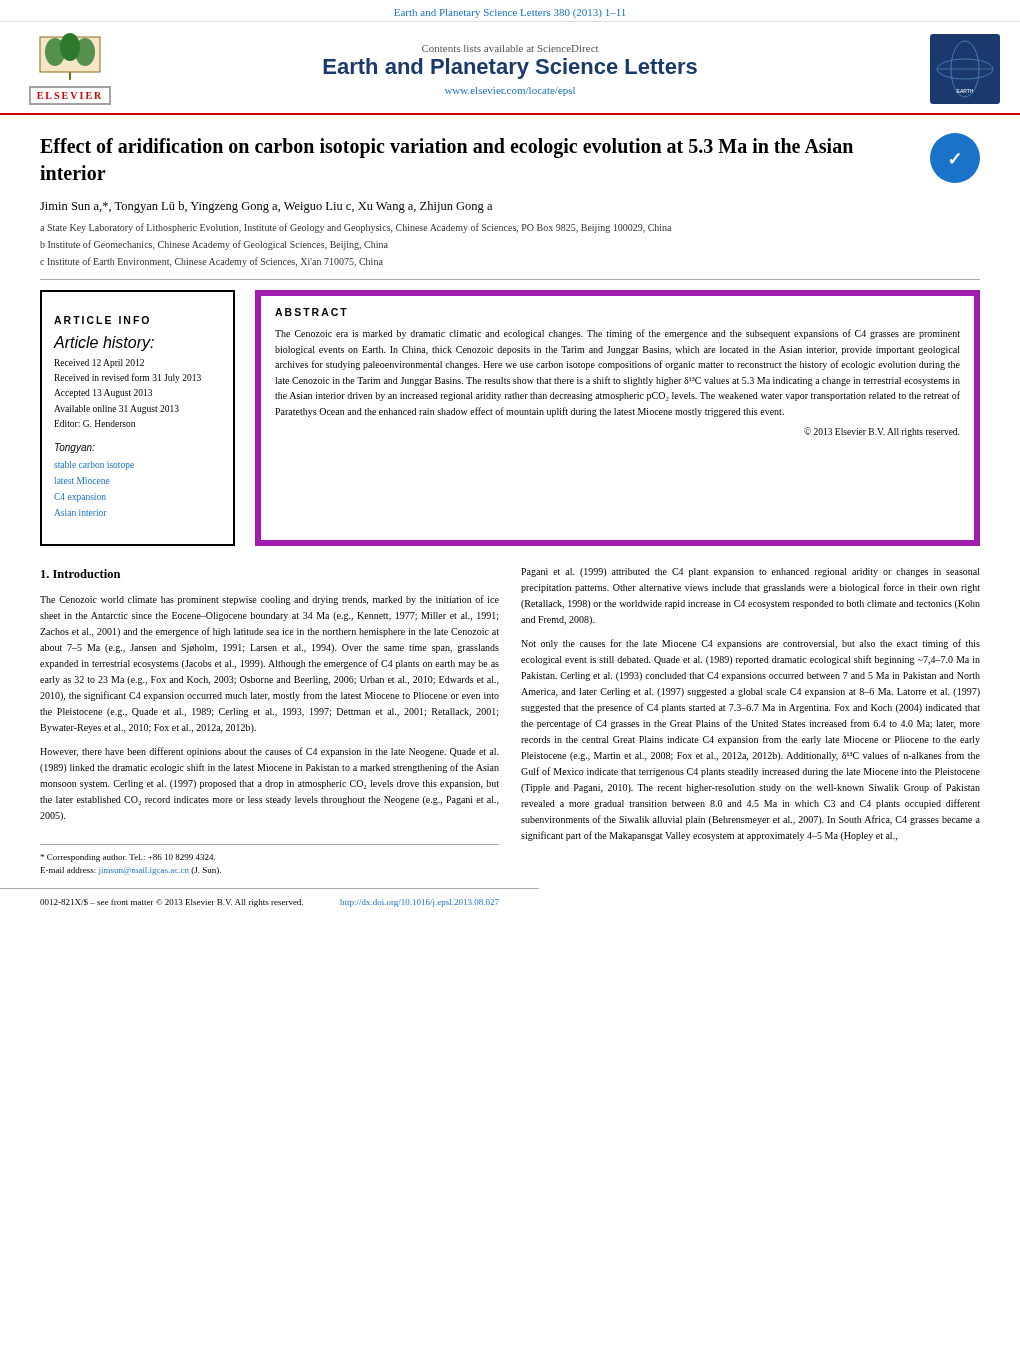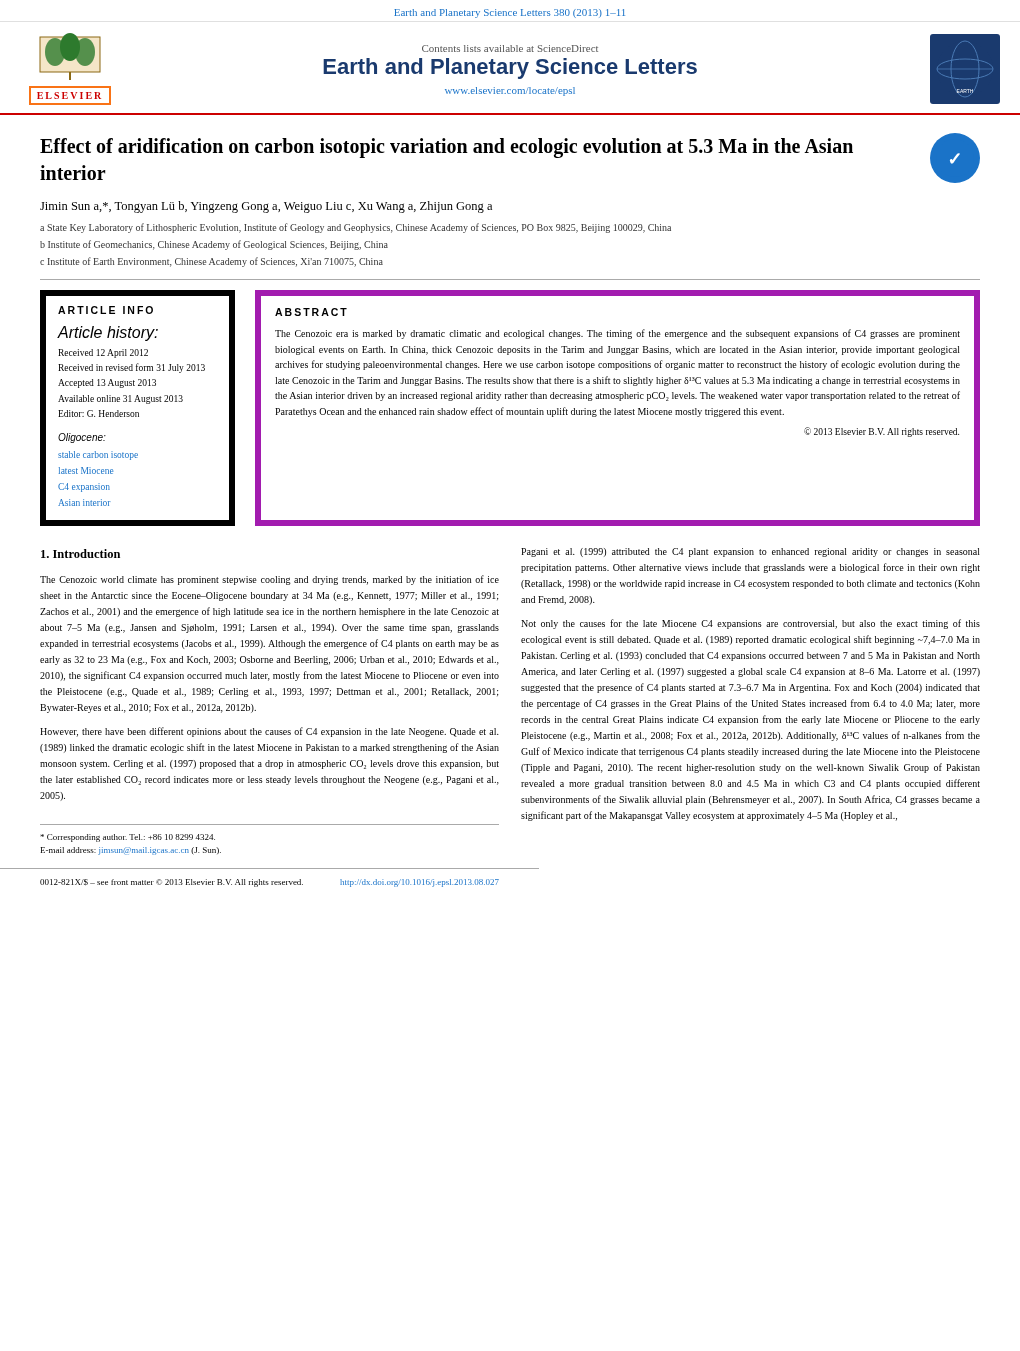--- a/index.html
+++ b/index.html
@@ -29,21 +29,21 @@
       width: 100px;
       display: flex;
       flex-direction: column;
       align-items: center;
     }
     .elsevier-logo {
       font-size: 10px;
       color: #c00;
       font-weight: bold;
       letter-spacing: 2px;
-      border: 2px solid #f97316;
+      border: 2px solid #a3a3a3;
       padding: 2px 6px;
       margin-top: 4px;
     }
     .elsevier-graphic {
       width: 70px;
       height: 50px;
     }
     .header-center {
       text-align: center;
       flex: 1;
@@ -128,22 +128,22 @@
       margin: 10px 0;
     }
     .two-col-layout {
       display: flex;
       gap: 20px;
       margin-top: 8px;
     }
     .article-info-col {
       width: 195px;
       min-width: 195px;
-      border: 6px solid #000000;
-      padding: 8px 12px;
+      border: 2px solid #000000;
+      padding: 22px 12px;
     }
     .article-info-col h4 {
       font-size: 10.5px;
       letter-spacing: 2px;
       color: #000;
       margin-bottom: 8px;
       font-weight: bold;
       font-family: Arial, sans-serif;
     }
     .info-section-title {
@@ -316,21 +316,21 @@
     <div class="article-info-col">
       <h4>ARTICLE  INFO</h4>
 
       <div class="info-section-title">Article history:</div>
       <div class="info-detail">Received 12 April 2012</div>
       <div class="info-detail">Received in revised form 31 July 2013</div>
       <div class="info-detail">Accepted 13 August 2013</div>
       <div class="info-detail">Available online 31 August 2013</div>
       <div class="info-detail">Editor: G. Henderson</div>
 
-      <div class="keywords-title">Oligocene:</div>
+      <div class="keywords-title">Tongyan:</div>
       <div class="keywords-list">
         <span class="link-text">stable carbon isotope</span><br>
         <span class="link-text">latest Miocene</span><br>
         <span class="link-text">C4 expansion</span><br>
         <span class="link-text">Asian interior</span>
       </div>
     </div>
 
     <div class="abstract-col">
       <h4>ABSTRACT</h4>

